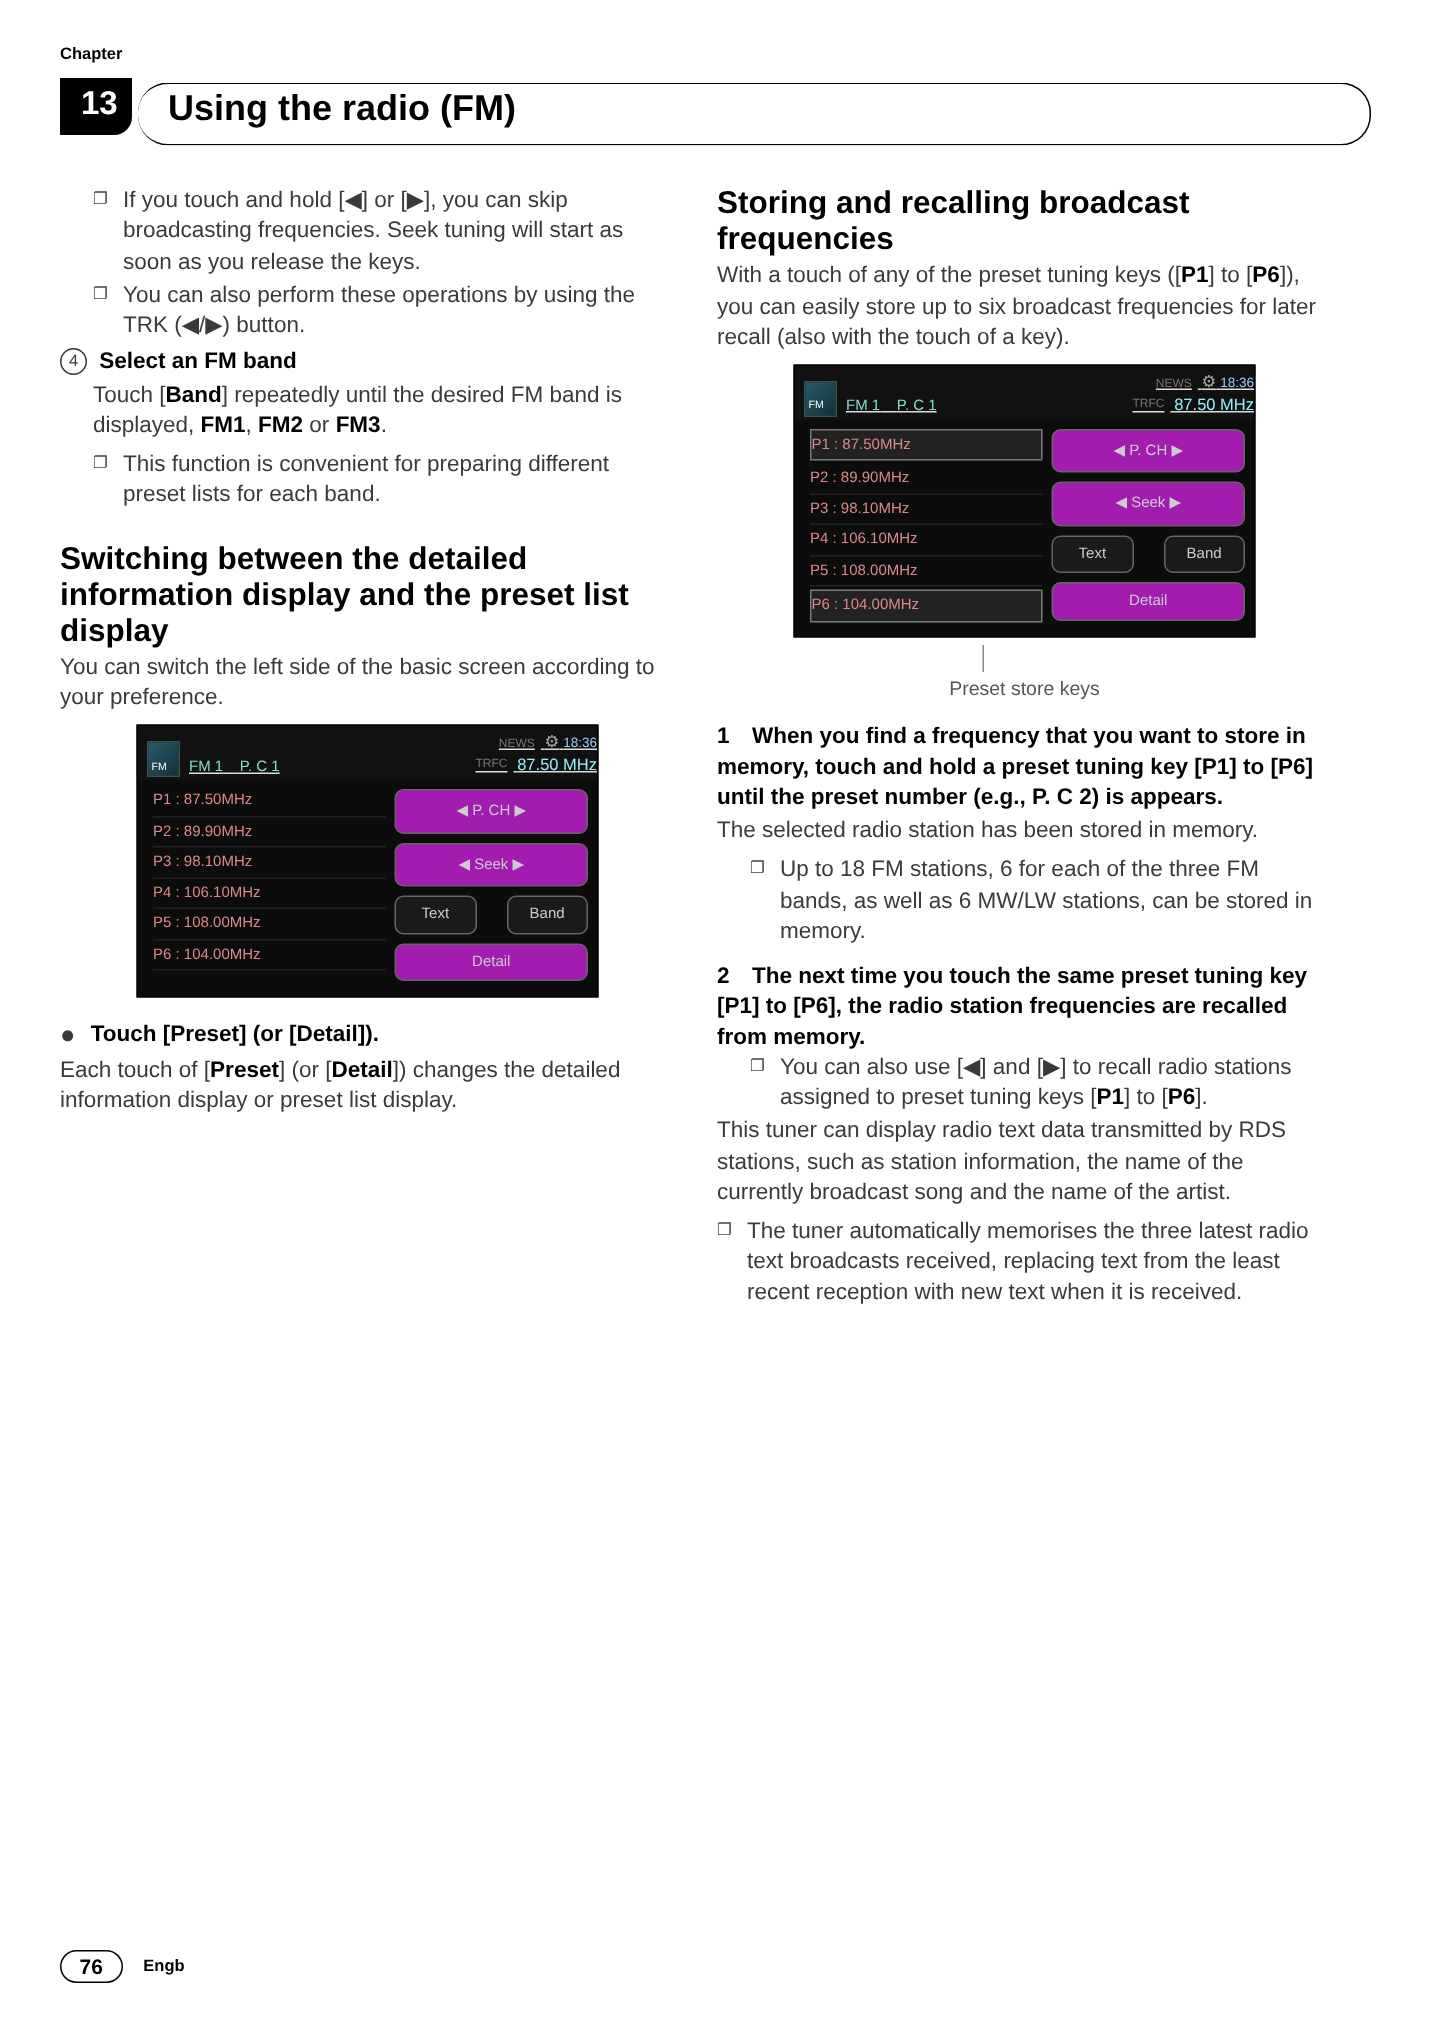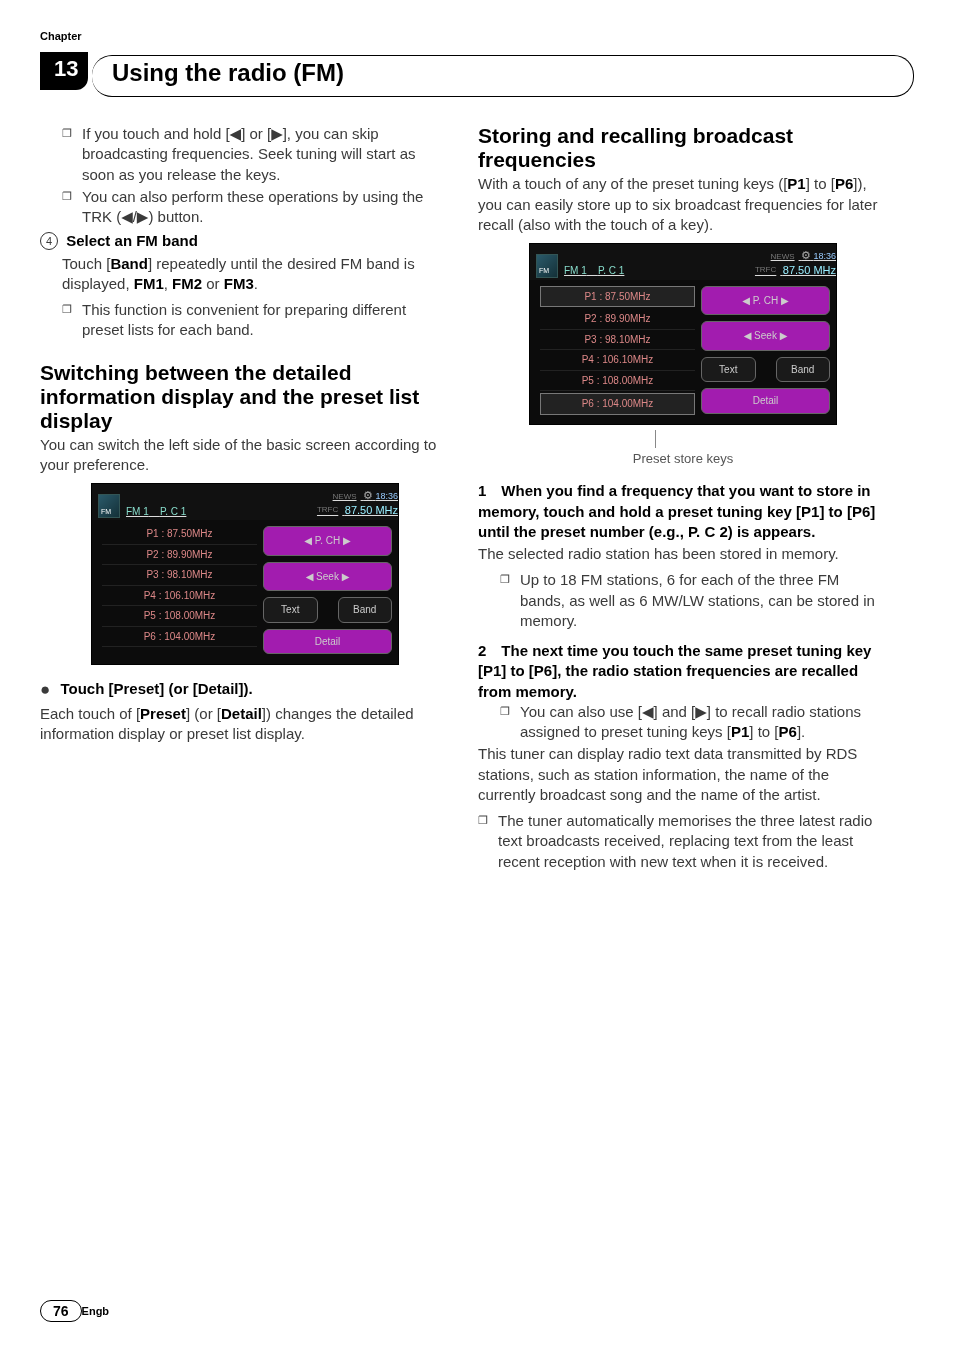--- a/index.html
+++ b/index.html
@@ -179,21 +179,20 @@
   }
   .ss-left {
     width: 155px;
     padding: 4px 0 4px 10px;
   }
   .ss-preset {
     color: #d88;
     border-bottom: 1px solid #222;
     padding: 3px 0;
     font-size: 10px;
-    text-align: center;
   }
   .ss-preset.hl {
     background: #222;
     border: 1px solid #777;
     margin: 2px 0;
   }
   .ss-right {
     flex: 1;
     padding: 6px 6px 4px 6px;
   }
@@ -244,20 +243,21 @@
     margin: -1px auto 0 auto;
     position: relative;
     left: -28px;
   }
   .footer {
     position: absolute;
     bottom: 30px;
     left: 40px;
     display: flex;
     align-items: center;
+    gap: 14px;
   }
   .page-num {
     border: 1.5px solid #000;
     border-radius: 14px;
     padding: 2px 12px;
     font-weight: bold;
     font-size: 14px;
   }
   .engb {
     font-size: 11px;

